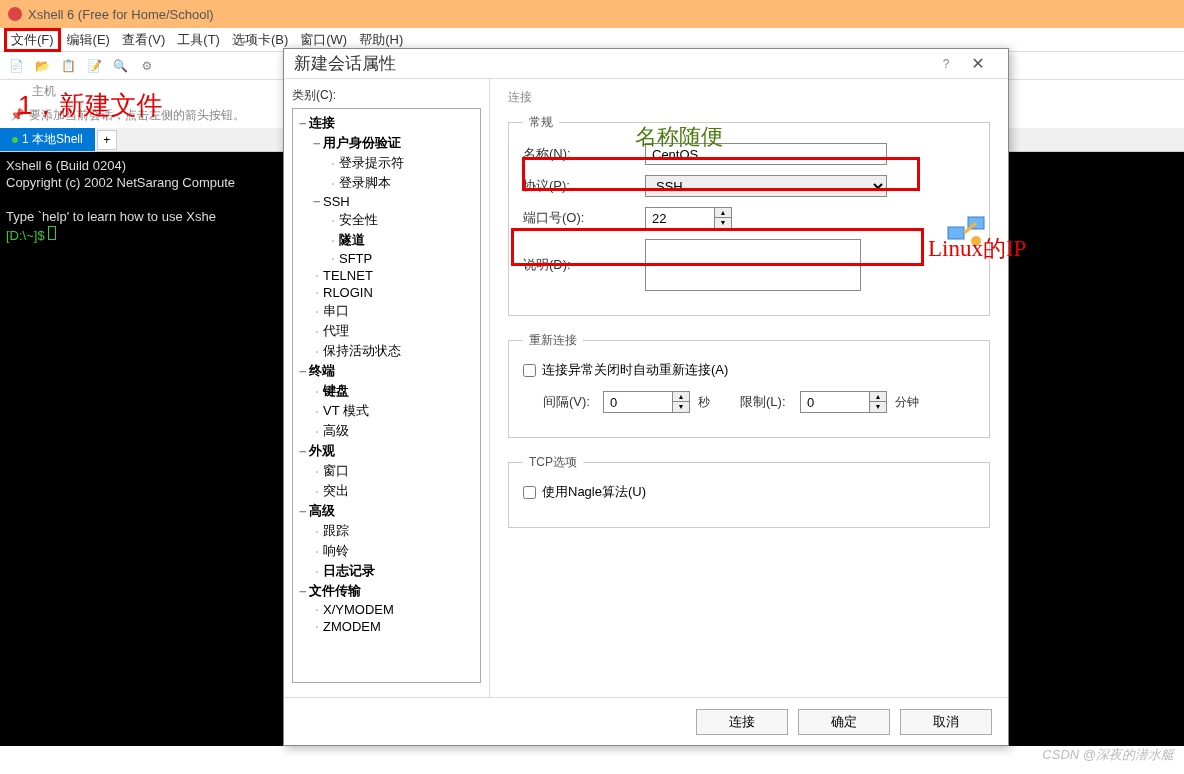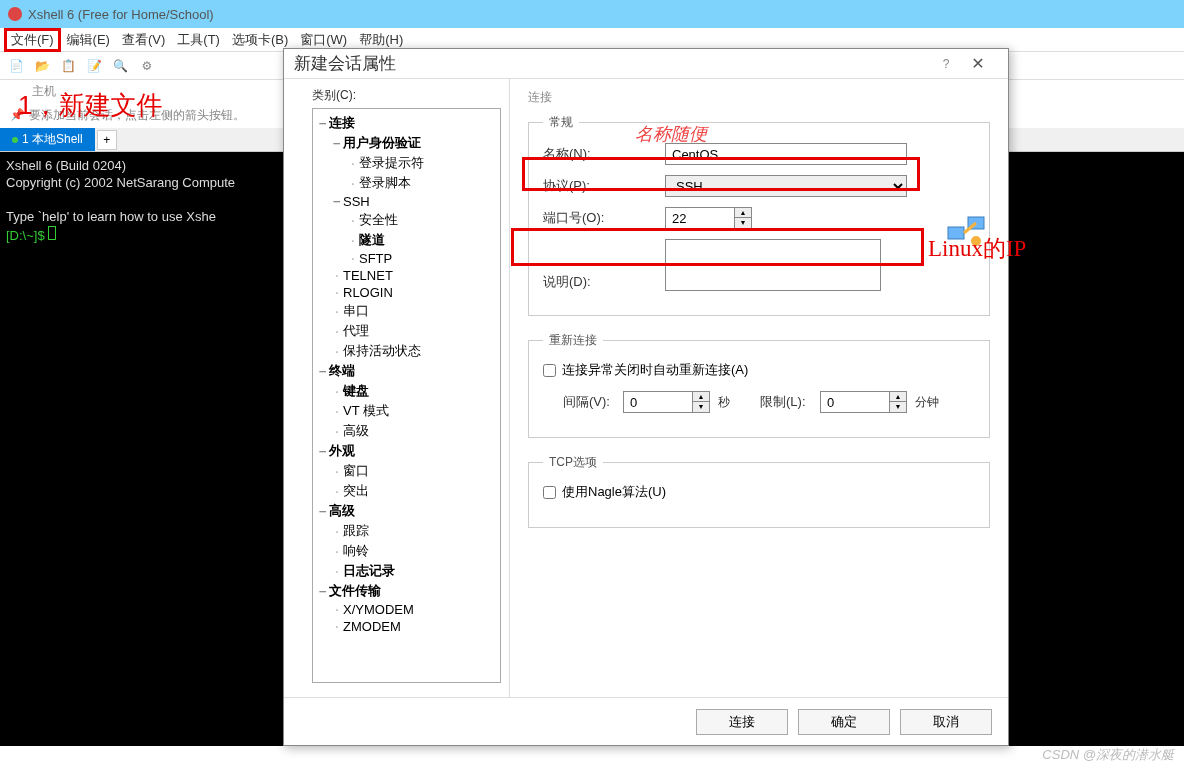--- a/index.html
+++ b/index.html
@@ -1,19 +1,19 @@
 <!DOCTYPE html>
 <html><head>
 <meta charset="utf-8">
 <style>
 * { box-sizing: border-box; margin: 0; padding: 0; font-family: "Microsoft YaHei", "Segoe UI", sans-serif; }
 body { width: 1184px; height: 774px; background: #fff; overflow: hidden; position: relative; font-size: 12px; }
 
 .main-window { width: 1184px; height: 774px; position: absolute; }
-.title-bar { height: 28px; display: flex; align-items: center; padding: 0 8px; background: #7dd3fc; }
+.title-bar { height: 28px; display: flex; align-items: center; padding: 0 8px; background: #fdba74; }
 .title-bar .logo { width: 14px; height: 14px; background: #d44; border-radius: 50%; margin-right: 6px; }
 .title-bar .title { color: #555; font-size: 13px; }
 
 .menu-bar { height: 24px; display: flex; align-items: center; padding: 0 4px; background: #fff; border-bottom: 1px solid #ddd; }
 .menu-bar .item { padding: 2px 6px; font-size: 13px; color: #333; cursor: pointer; }
 .menu-bar .item.hl { border: 3px solid #e60000; padding: 0 4px; }
 
 .toolbar { height: 28px; display: flex; align-items: center; padding: 0 8px; gap: 8px; background: #fff; border-bottom: 1px solid #ddd; }
 .toolbar .ico { width: 18px; height: 18px; display: inline-flex; align-items: center; justify-content: center; color: #888; cursor: pointer; }
 
@@ -29,21 +29,21 @@
 .terminal { background: #000; color: #ddd; font-family: Consolas, monospace; font-size: 13px; padding: 6px; height: 594px; white-space: pre; line-height: 1.3; }
 .terminal .prompt { color: #3c3; }
 .terminal .cursor { display: inline-block; width: 8px; height: 14px; border: 1px solid #3c3; }
 
 
 .dialog { position: absolute; left: 283px; top: 48px; width: 726px; height: 698px; background: #fff; border: 1px solid #888; box-shadow: 2px 2px 10px rgba(0,0,0,.3); }
 .dlg-title { height: 30px; display: flex; align-items: center; padding: 0 10px; border-bottom: 1px solid #ddd; }
 .dlg-title .t { flex: 1; font-size: 17px; color: #333; }
 .dlg-title .help { width: 24px; text-align: center; color: #888; cursor: pointer; }
 .dlg-title .close { width: 40px; text-align: center; color: #555; font-size: 16px; cursor: pointer; }
-.dlg-body { display: flex; height: 618px; margin-left: 20px; }
+.dlg-body { display: flex; height: 618px; }
 
 .cat-col { width: 206px; padding: 8px; border-right: 1px solid #ddd; }
 .cat-col .lbl { font-size: 12px; color: #333; margin-bottom: 4px; }
 .tree { border: 1px solid #aaa; height: 575px; overflow: auto; padding: 4px 2px; font-size: 13px; }
 .tree .n { padding: 1px 2px; white-space: nowrap; cursor: pointer; display: flex; align-items: center; }
 .tree .tw { width: 12px; text-align: center; color: #777; display: inline-block; font-family: monospace; }
 .tree .bold { font-weight: 700; }
 .tree .d1 { padding-left: 16px; }
 .tree .d2 { padding-left: 32px; }
 
@@ -60,21 +60,21 @@
 .row .num-wrap input { width: 70px; }
 .row .spin { display: flex; flex-direction: column; border: 1px solid #888; border-left: none; }
 .row .spin div { width: 16px; height: 10px; font-size: 7px; line-height: 10px; text-align: center; background: #eee; cursor: pointer; border-bottom: 1px solid #888; }
 .row .spin div:last-child { border: none; }
 .row .unit { margin-left: 8px; font-size: 12px; color: #333; }
 .chk-row { display: flex; align-items: center; gap: 6px; font-size: 13px; margin-bottom: 12px; }
 
 .red-box { border: 3px solid #e60000; position: absolute; pointer-events: none; }
 .rb1 { left: 522px; top: 157px; width: 398px; height: 34px; }
 .rb2 { left: 511px; top: 228px; width: 413px; height: 38px; }
-.ann2 { position: absolute; left: 635px; top: 122px; color: #ef4444; font-size: 18px; font-weight: 500; font-style: italic; }
+.ann2 { position: absolute; left: 635px; top: 122px; color: #4d7c0f; font-size: 22px; font-weight: 500; }
 .ann3 { position: absolute; left: 928px; top: 233px; color: #e60000; font-size: 23px; font-weight: 500; font-family: Liberation Serif, serif; }
 
 .net-icon { position: absolute; right: 22px; top: 134px; width: 40px; height: 36px; }
 
 .dlg-buttons { height: 48px; display: flex; justify-content: flex-end; align-items: center; gap: 10px; padding: 0 16px; border-top: 1px solid #ddd; }
 .dlg-buttons button { width: 92px; height: 26px; border: 1px solid #aaa; background: #f6f6f6; font-size: 13px; cursor: pointer; }
 
 .watermark { position: absolute; right: 10px; bottom: 10px; color: rgba(120,120,120,.5); font-size: 13px; font-style: italic; }
 </style>
 </head>
@@ -271,21 +271,21 @@
         <div class="row">
           <label>端口号(O):</label>
           <span class="num-wrap">
             <input type="text" value="22" style="">
             <span class="spin">
                 <div>▲</div>
                 <div>▼</div>
               </span>
           </span>
         </div>
-        <div class="row" style="align-items:flex-end">
+        <div class="row" style="align-items:center">
           <label>说明(D):</label>
           <textarea style=""></textarea>
         </div>
       </fieldset>
 
       <fieldset>
         <legend>重新连接</legend>
         <div class="chk-row">
           <input type="checkbox" style="">
           <span>连接异常关闭时自动重新连接(A)</span>

